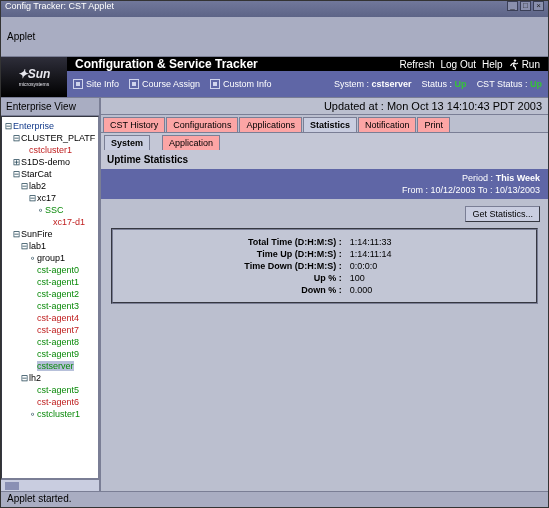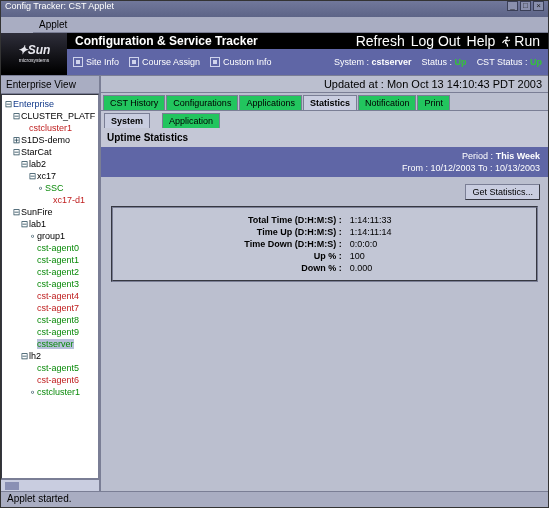--- a/index.html
+++ b/index.html
@@ -1,28 +1,28 @@
 <!DOCTYPE html>
 <html><head>
 <meta charset="utf-8">
 <style>
   * { box-sizing: border-box; margin: 0; padding: 0; font-family: Arial, Helvetica, sans-serif; }
   html, body { width: 549px; height: 508px; background: #aaa; }
   .window { width: 549px; height: 508px; background: #a9adc2; border: 1px solid #333; display: flex; flex-direction: column; }
   .titlebar { height: 16px; background: linear-gradient(#71789b,#5d6487); display: flex; align-items: flex-start; padding: 0 4px; color: #fff; font-size: 9px; }
   .titlebar-spacer { flex: 1; }
   .titlebar-btn { width: 11px; height: 10px; border: 1px solid #3a3f57; background: #8a90ad; margin-left: 2px; font-size: 8px; line-height: 8px; text-align: center; color: #222; }
-  .applet-label { font-size: 10px; padding: 2px 6px; background: #a9adc2; border-bottom: 1px solid #7a7e95; margin-left: 32px; }
+  .applet-label { font-size: 10px; padding: 14px 6px; background: #a9adc2; border-bottom: 1px solid #7a7e95; }
   .header-block { background: #000; color: #fff; display: flex; }
   .sunlogo { width: 66px; height: 40px; background: linear-gradient(#2e2e3a,#000); display: flex; flex-direction: column; align-items: center; justify-content: center; font-style: italic; font-weight: bold; font-size: 12px; color: #e7e7ee; }
   .sunlogo small { font-size: 5px; font-style: normal; font-weight: normal; }
   .header-right { flex: 1; display: flex; flex-direction: column; }
   .header-top { flex: 1; display: flex; align-items: center; padding: 0 8px; }
   .header-title { font-weight: bold; font-size: 12px; flex: 1; }
-  .header-link { font-size: 14px; margin-left: 6px; cursor: pointer; color: #fff; }
+  .header-link { font-size: 10px; margin-left: 6px; cursor: pointer; color: #fff; }
   .header-link.running { display: inline-flex; align-items: center; gap: 3px; }
   .running-icon-svg { display: block; }
   .header-bottom { height: 26px; background: #5f66a6; display: flex; align-items: center; padding: 0 6px; font-size: 9px; color: #fff; }
   .hb-btn { display: inline-flex; align-items: center; margin-right: 10px; cursor: pointer; }
   .hb-icon { width: 10px; height: 10px; border: 1px solid #cfd3ec; margin-right: 3px; background: #5f66a6; position: relative; }
   .hb-icon::after { content: ""; position: absolute; inset: 2px; background: #cfd3ec; }
   .status-right { margin-left: auto; }
   .up { color: #36c23a; font-weight: bold; }
   .main { flex: 1; display: flex; overflow: hidden; border-top: 1px solid #7a7e95; }
   .sidebar { width: 100px; background: #a9adc2; display: flex; flex-direction: column; border-right: 2px solid #7a7e95; }
@@ -34,21 +34,21 @@
   .tree .red { color: #bf1d1d; }
   .tree .green { color: #0a8a0a; }
   .tree .blue { color: #123a8a; }
   .tree .sel { background: #b7c0da; }
   .d0{padding-left:0}.d1{padding-left:8px}.d2{padding-left:16px}.d3{padding-left:24px}.d4{padding-left:32px}.d5{padding-left:40px}
   .scroll-h { height: 12px; background: #c9cde0; border-top: 1px solid #7a7e95; display: flex; align-items: center; }
   .scroll-h .thumb { width: 14px; height: 8px; background: #8a90b4; margin-left: 4px; }
   .content { flex: 1; display: flex; flex-direction: column; background: #bbbfcf; }
   .updated { font-size: 11px; text-align: right; padding: 2px 6px; border-bottom: 1px solid #7a7e95; }
   .tabs { display: flex; background: #bbbfcf; padding-top: 2px; padding-left: 2px; gap: 1px; font-size: 9px; }
-  .tab { padding: 2px 6px; background: #22c55e; border: 1px solid #7a7e95; border-bottom: none; cursor: pointer; }
+  .tab { padding: 2px 6px; background: #fca5a5; border: 1px solid #7a7e95; border-bottom: none; cursor: pointer; }
   .tab.active { background: #c9cde0; font-weight: bold; }
   .subtabs { display: flex; background: #c4c7d6; padding-top: 2px; padding-left: 3px; gap: 12px; font-size: 9px; border-top: 1px solid #7a7e95; }
   .panel-title { font-size: 10px; font-weight: bold; padding: 4px 6px; background: #c4c7d6; }
   .period-bar { background: #5f66a6; color: #fff; font-size: 9px; text-align: right; padding: 3px 8px; line-height: 12px; }
   .get-stats-row { text-align: right; padding: 4px 8px; }
   .get-stats-btn { font-size: 9px; padding: 2px 6px; background: #c9cde0; border: 1px outset #7a7e95; cursor: pointer; }
   .stats-box { margin: 2px 10px; border: 2px groove #7a7e95; padding: 6px 0; background: #c2c6d5; }
   .stat-row { display: flex; font-size: 9px; padding: 1px 0; }
   .stat-label { width: 55%; text-align: right; padding-right: 4px; font-weight: bold; }
   .stat-val { width: 45%; text-align: left; padding-left: 4px; }

